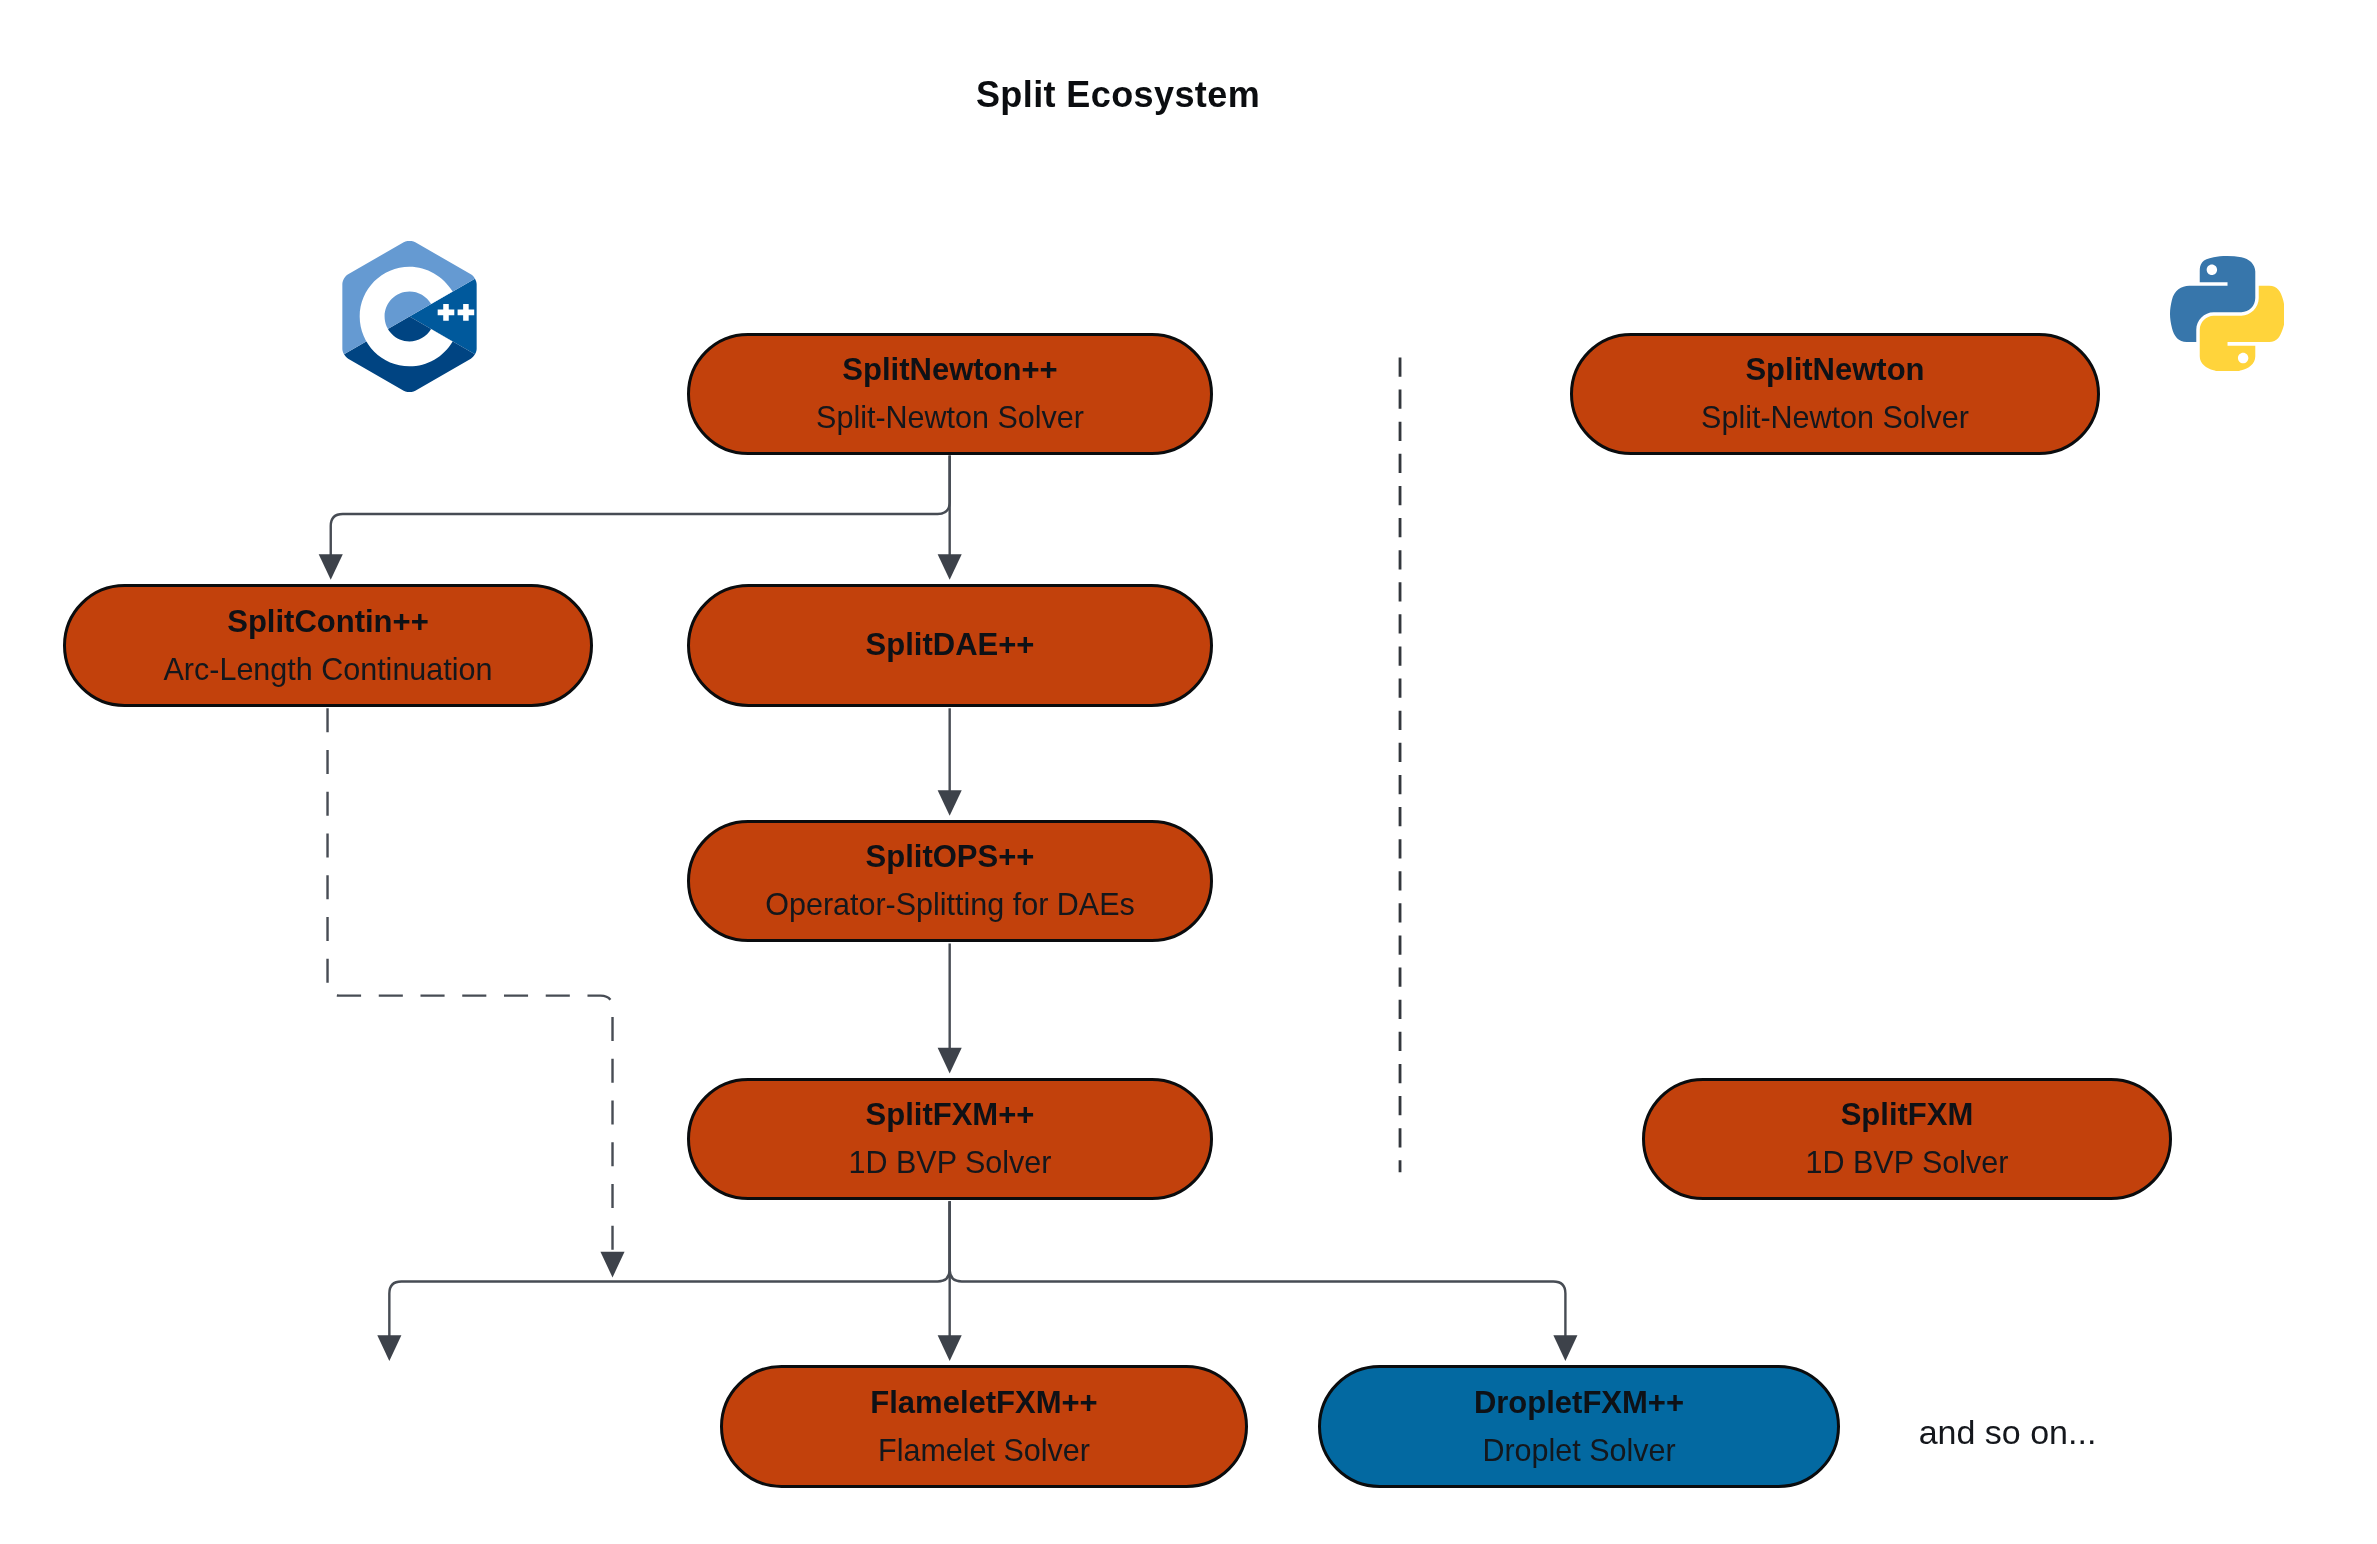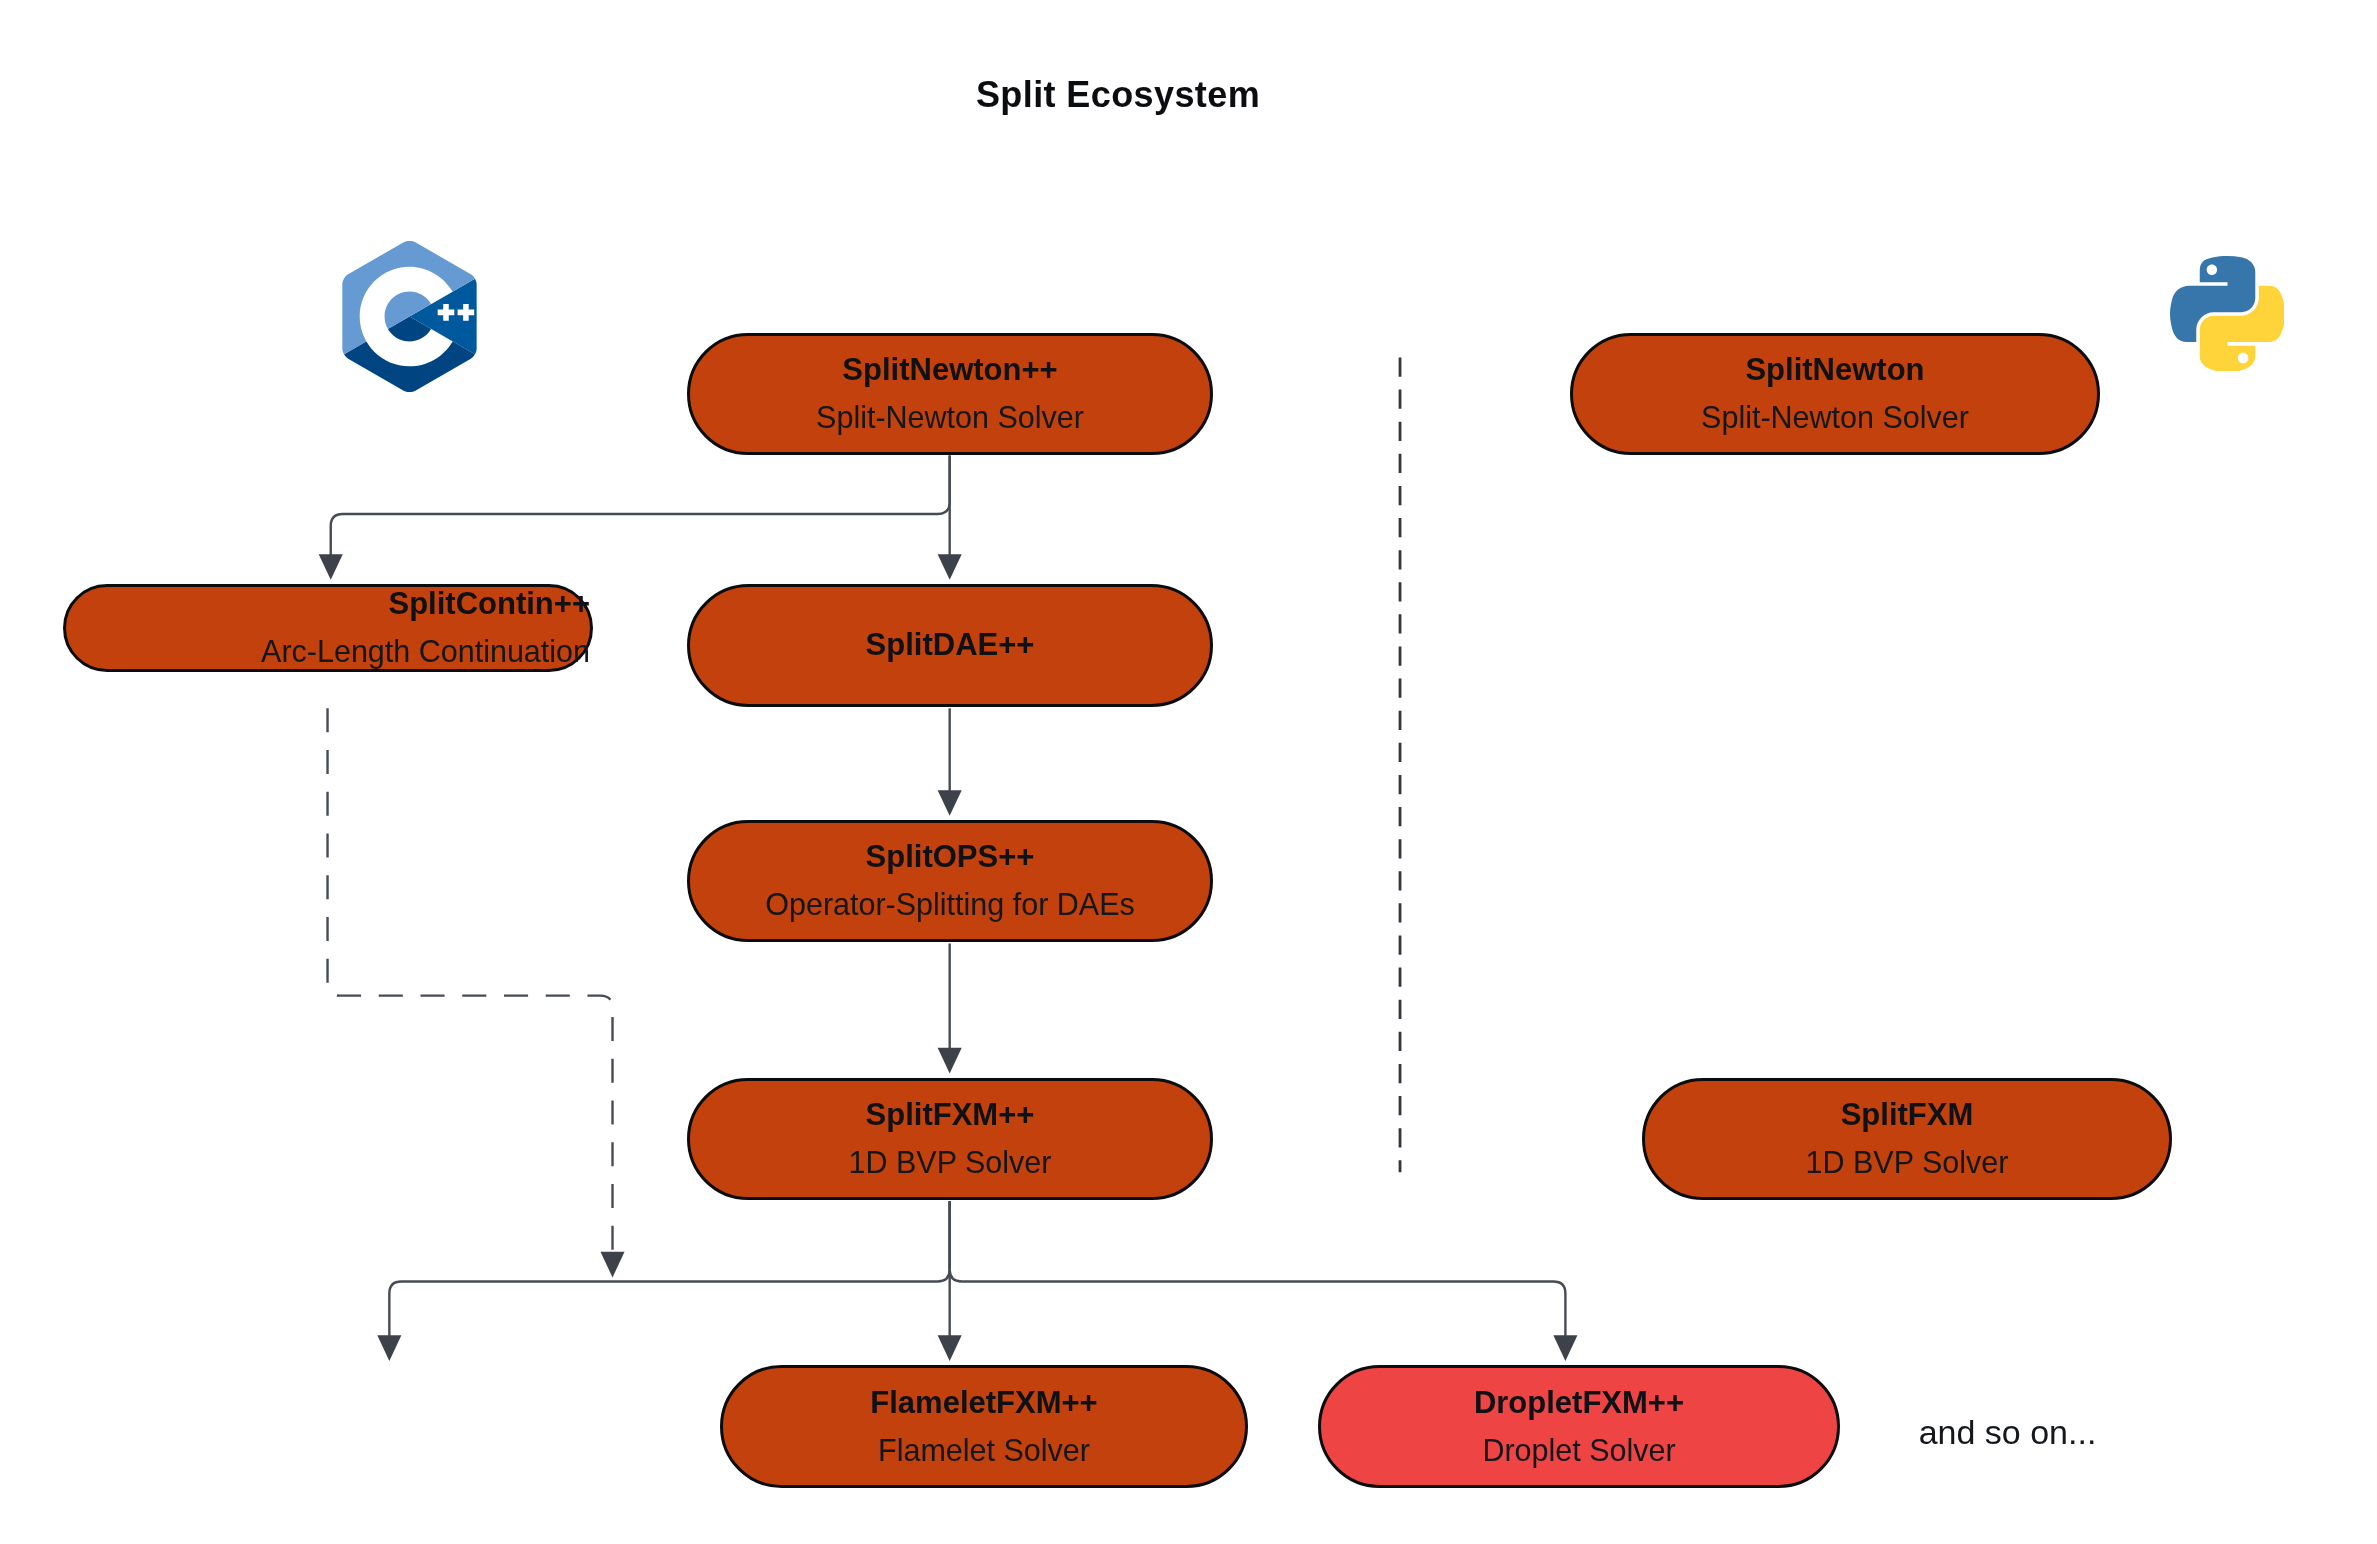--- a/index.html
+++ b/index.html
@@ -23,21 +23,21 @@
     position:absolute;
     box-sizing:border-box;
     border:3.2px solid #0a0c0e;
     border-radius:72px;
     background:#c2410c;
     display:flex;flex-direction:column;
     align-items:center;justify-content:center;
     text-align:center;
     line-height:1.55;
   }
-  .node.white{background:#ef4444;}
+  .node.white{background:#0369a1;}
   .node .t{font-size:31px;font-weight:700;color:#0e1116;}
   .node .s{font-size:30.5px;font-weight:400;color:#14171c;}
   .annotation{
     position:absolute;
     left:1879px;top:1413px;width:257px;
     font-size:34px;color:#14171c;text-align:center;
   }
   .logo{position:absolute;}
 </style>
 </head>
@@ -82,21 +82,21 @@
   <svg class="logo" style="left:2170px;top:255px;" width="114" height="116" viewBox="0 0 110 110">
     <path fill="#3776AB" d="M54.918 0c-4.585.02-8.963.412-12.815 1.094-11.346 2.005-13.407 6.2-13.407 13.938v10.22h26.813v3.406H18.635c-7.792 0-14.616 4.684-16.75 13.594-2.462 10.213-2.571 16.586 0 27.25 1.905 7.938 6.457 13.594 14.25 13.594h9.218v-12.25c0-8.85 7.657-16.656 16.75-16.656h26.782c7.455 0 13.406-6.138 13.406-13.625V15.032c0-7.266-6.13-12.725-13.406-13.938C64.282.38 59.502-.02 54.918 0zm-14.5 8.22c2.77 0 5.031 2.298 5.031 5.125 0 2.816-2.262 5.094-5.031 5.094-2.779 0-5.031-2.277-5.031-5.094 0-2.827 2.252-5.125 5.031-5.125z"></path>
     <path fill="#FFD43B" d="M85.638 28.657v11.906c0 9.231-7.826 17-16.75 17H42.106c-7.336 0-13.406 6.278-13.406 13.625v25.532c0 7.266 6.319 11.54 13.406 13.625 8.487 2.496 16.626 2.947 26.782 0 6.75-1.954 13.406-5.888 13.406-13.625v-10.219H55.513v-3.406h40.188c7.792 0 10.696-5.435 13.406-13.594 2.799-8.399 2.68-16.476 0-27.25-1.926-7.757-5.604-13.594-13.406-13.594h-10.063zm-15.062 64.656c2.779 0 5.031 2.277 5.031 5.094 0 2.827-2.252 5.125-5.031 5.125-2.77 0-5.031-2.298-5.031-5.125 0-2.817 2.261-5.094 5.031-5.094z"></path>
   </svg>
 
   <div class="node" style="left:687px;top:333px;width:526px;height:122px;">
     <div class="t">SplitNewton++</div>
     <div class="s">Split-Newton Solver</div>
   </div>
 
-  <div class="node" style="left:63px;top:584px;width:530px;height:88px;align-items:flex-end;">
+  <div class="node" style="left:63px;top:584px;width:530px;height:123px;">
     <div class="t">SplitContin++</div>
     <div class="s">Arc-Length Continuation</div>
   </div>
 
   <div class="node" style="left:687px;top:584px;width:526px;height:123px;">
     <div class="t">SplitDAE++</div>
   </div>
 
   <div class="node" style="left:687px;top:820px;width:526px;height:122px;">
     <div class="t">SplitOPS++</div>

